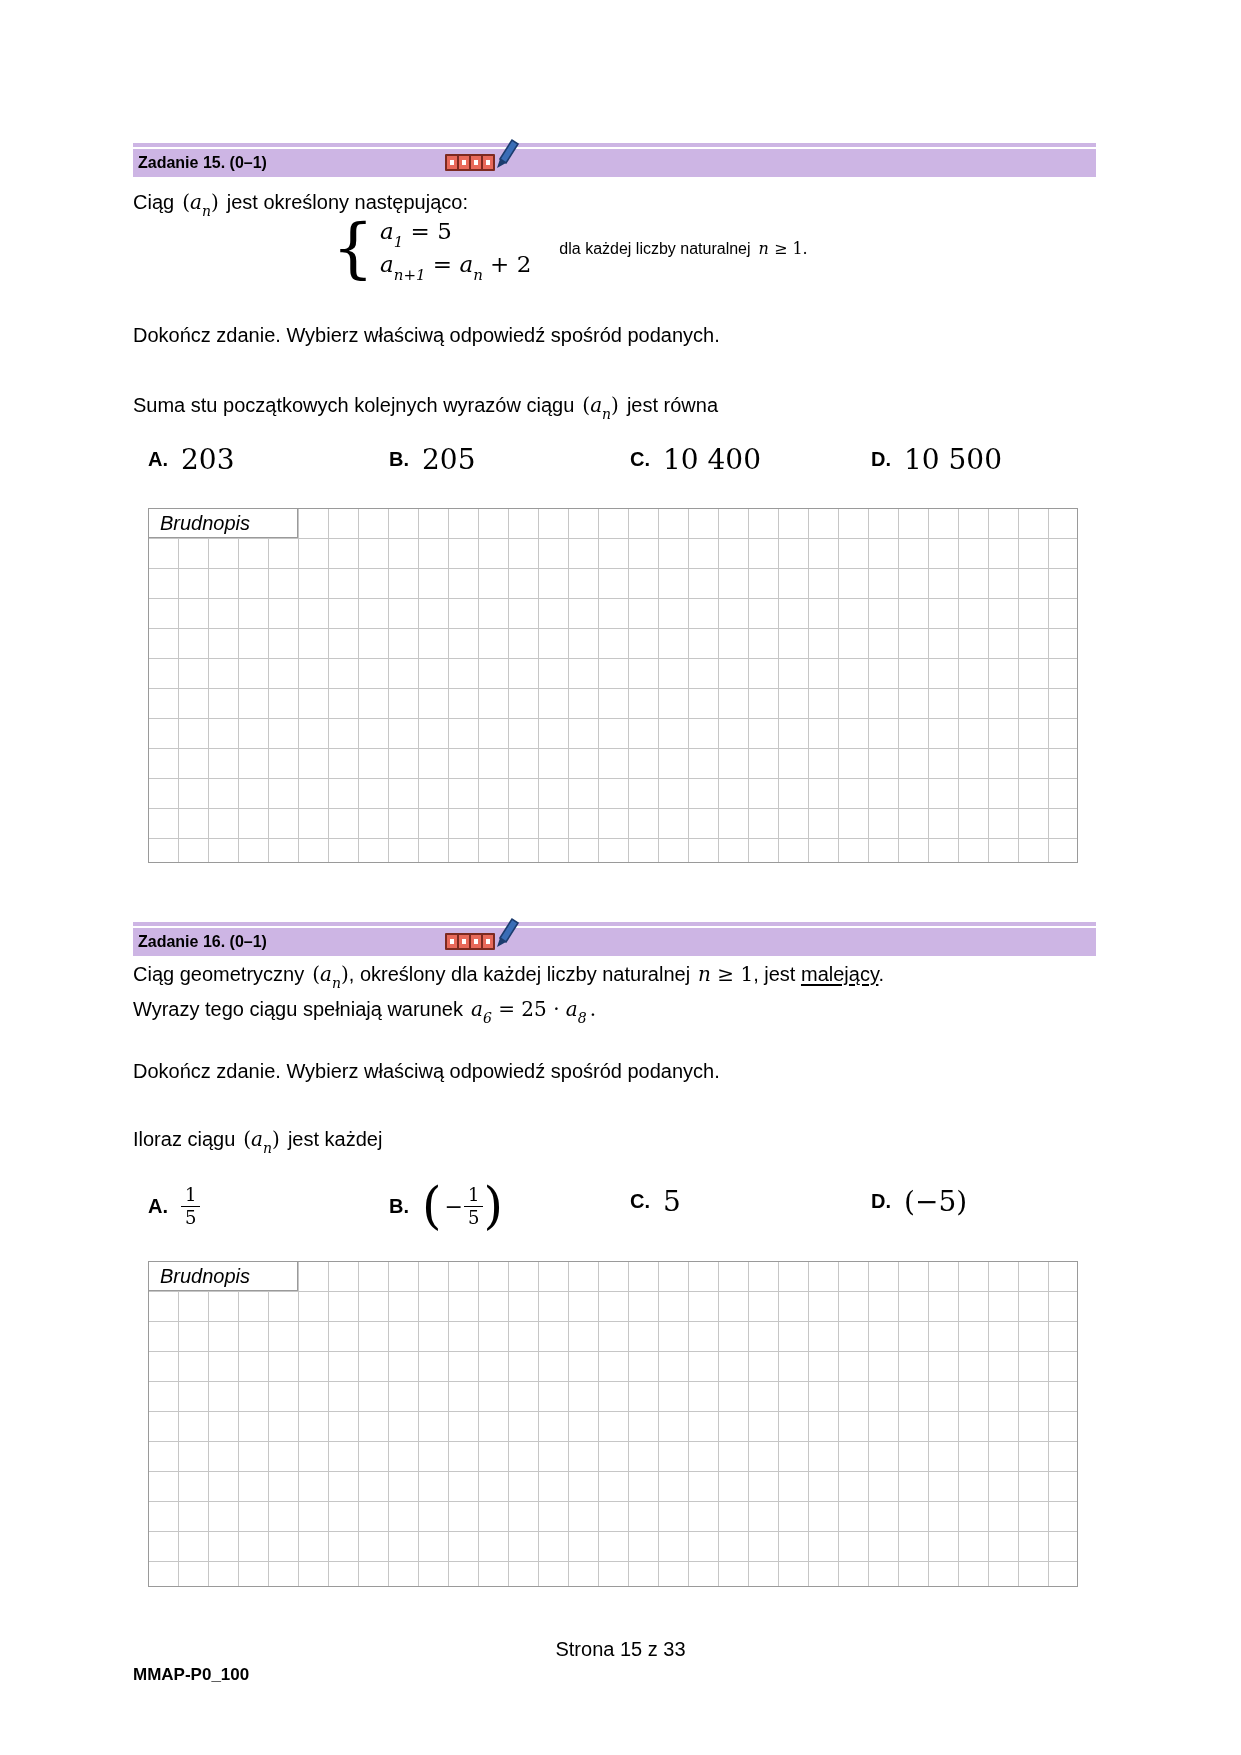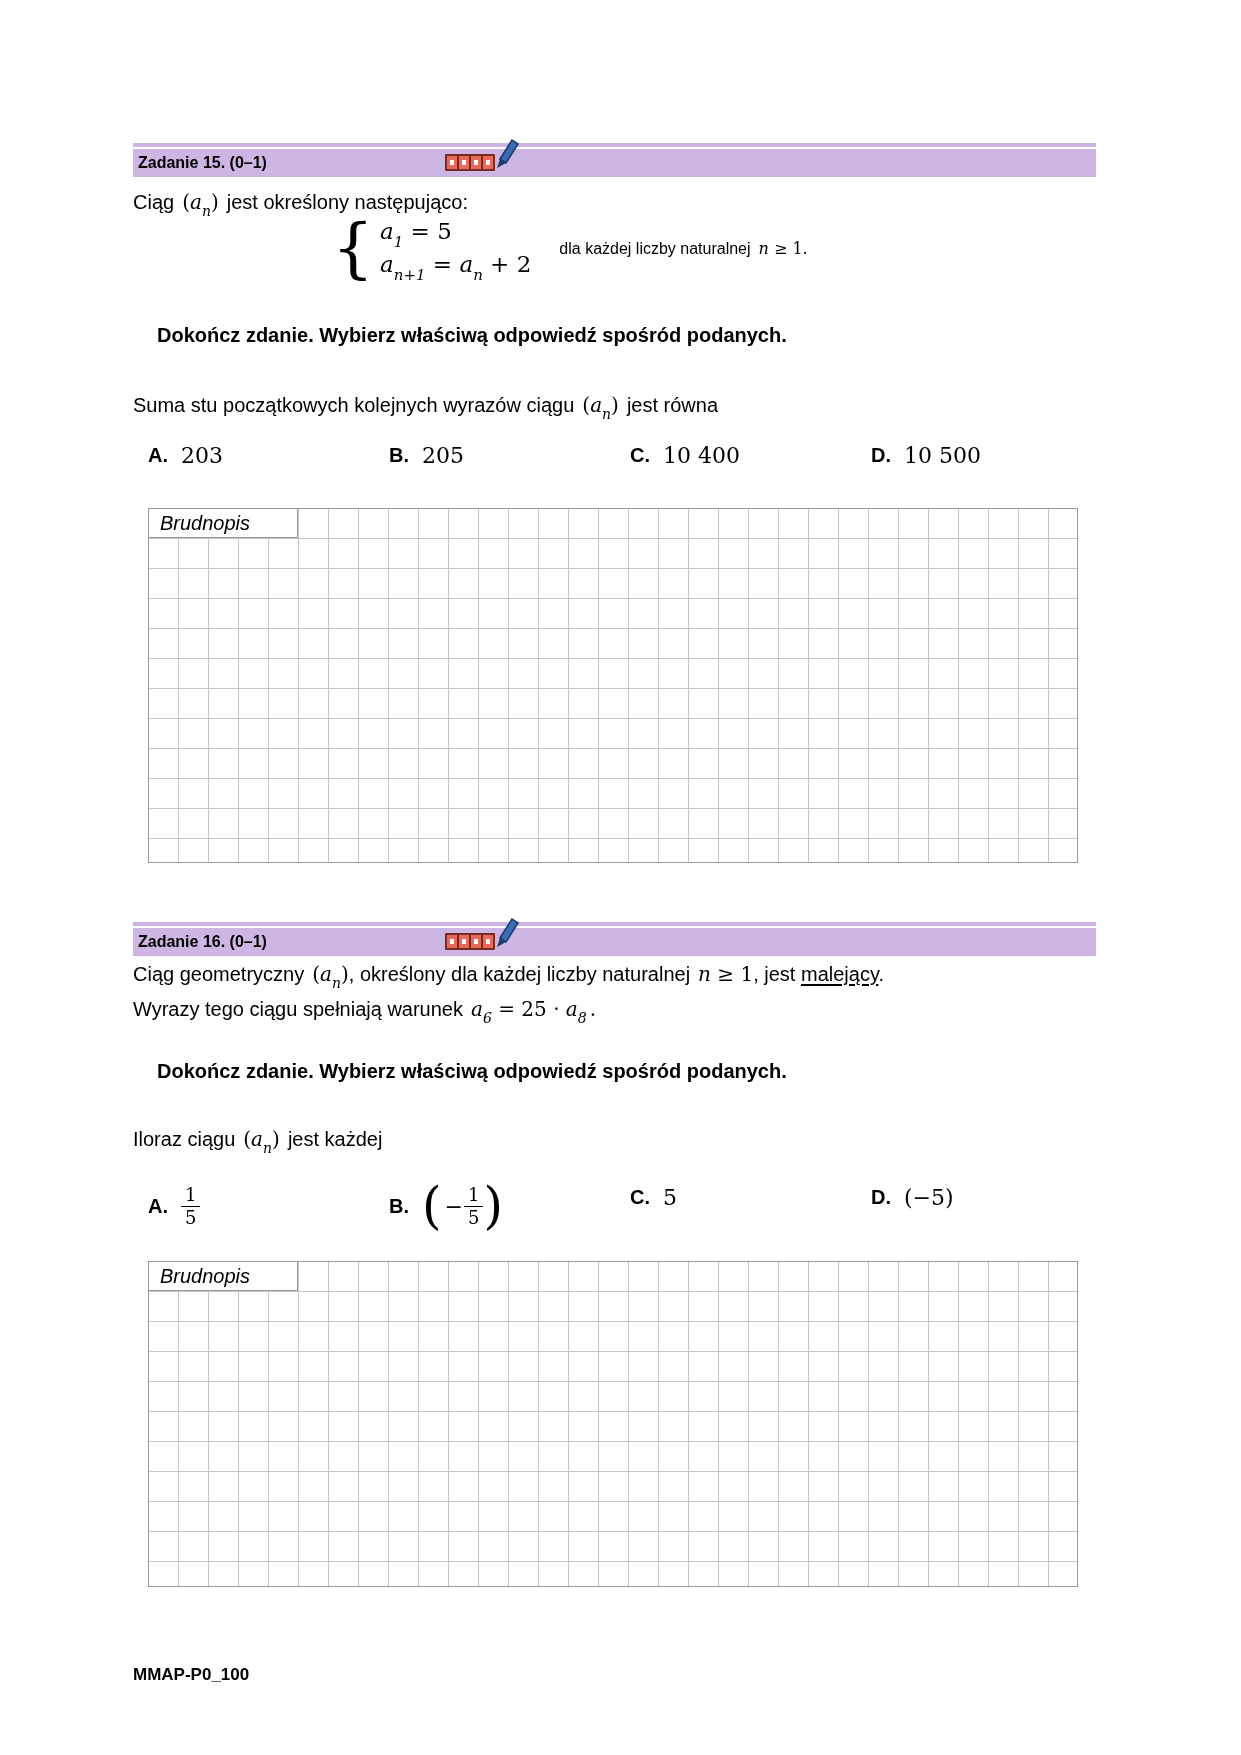--- a/index.html
+++ b/index.html
@@ -12,42 +12,42 @@
     display:flex;align-items:center;padding-top:5px;box-sizing:border-box;}
   .task-title{font-weight:bold;font-size:16px;margin-left:5px;}
   .task-icons{position:relative;display:flex;align-items:center;margin-left:178px;height:16px;}
   .blocks{display:flex;gap:2px;background:var(--icon-dark);padding:2px;border-radius:1px;}
   .blk{position:relative;width:10px;height:13px;background:var(--icon-red);}
   .blk::after{content:"";position:absolute;left:3px;top:4px;width:4px;height:5px;background:#fff;}
   .pen{position:relative;top:-9px;margin-left:-6px;}
 
   
   .line{position:absolute;left:133px;margin:0;font-size:20px;line-height:27px;white-space:nowrap;}
-  .bold{font-weight:bold;margin-left:24px;}
+  .bold{font-weight:normal;}
   .u{text-decoration:underline;text-underline-offset:3px;}
 
   
   .mi{font-family:"DejaVu Serif","DejaVu Sans",serif;font-style:italic;}
   .mn{font-family:"DejaVu Serif","DejaVu Sans",serif;font-style:normal;}
   .msub{font-family:"DejaVu Serif","DejaVu Sans",serif;font-style:italic;font-size:14px;line-height:0;position:relative;bottom:-2px;}
   .mg{margin:12px 8px;}
   .mgl{margin-left:8px;}
 
   
   .formula-row{position:absolute;left:332px;top:215px;display:flex;align-items:center;}
   .brace{font-family:"DejaVu Serif",serif;font-size:66px;font-weight:300;line-height:0;margin-right:6px;}
   .sys{display:flex;flex-direction:column;font-size:23px;line-height:33px;}
   .sline .msub{font-size:15px;}
   .cond{margin-left:28px;font-size:16px;}
 
   
   .optrow{position:absolute;left:0;top:0;width:1241px;}
   .opt{position:absolute;display:flex;align-items:center;}
   .olab{font-weight:bold;font-size:20px;margin-right:13px;}
-  .oval{font-family:"DejaVu Serif",serif;font-size:22px;}
+  .oval{font-family:"DejaVu Serif",serif;font-size:28px;}
   .frac{display:inline-flex;flex-direction:column;align-items:center;font-family:"DejaVu Serif",serif;font-size:18px;line-height:20px;}
   .fnum{border-bottom:1.5px solid #000;padding:0 4px 1px;}
   .fden{padding-top:1px;}
   .bigp{font-family:"DejaVu Serif",serif;font-size:50px;font-weight:300;line-height:0;position:relative;top:-1px;}
   .osign{font-size:22px;margin:0 1px 0 3px;}
 
   
   .grid{position:absolute;left:148px;width:930px;box-sizing:border-box;border:1px solid var(--grid-border);
     background-image:
       repeating-linear-gradient(to right,transparent 0 29px,var(--grid-line) 29px 30px),
@@ -175,15 +175,16 @@
           <b class="olab">D.</b>
           <span class="oval">(−5)</span>
         </div>
     </div>
 
     <div class="grid" style="top:1261px;height:326px">
       <div class="gridlabel">Brudnopis</div>
     </div>
   </section>
 
+  <div class="pagefoot">Strona 15 z 33</div>
   <div class="formcode">MMAP-P0_100</div>
 
 </div>
 
 </body></html>

